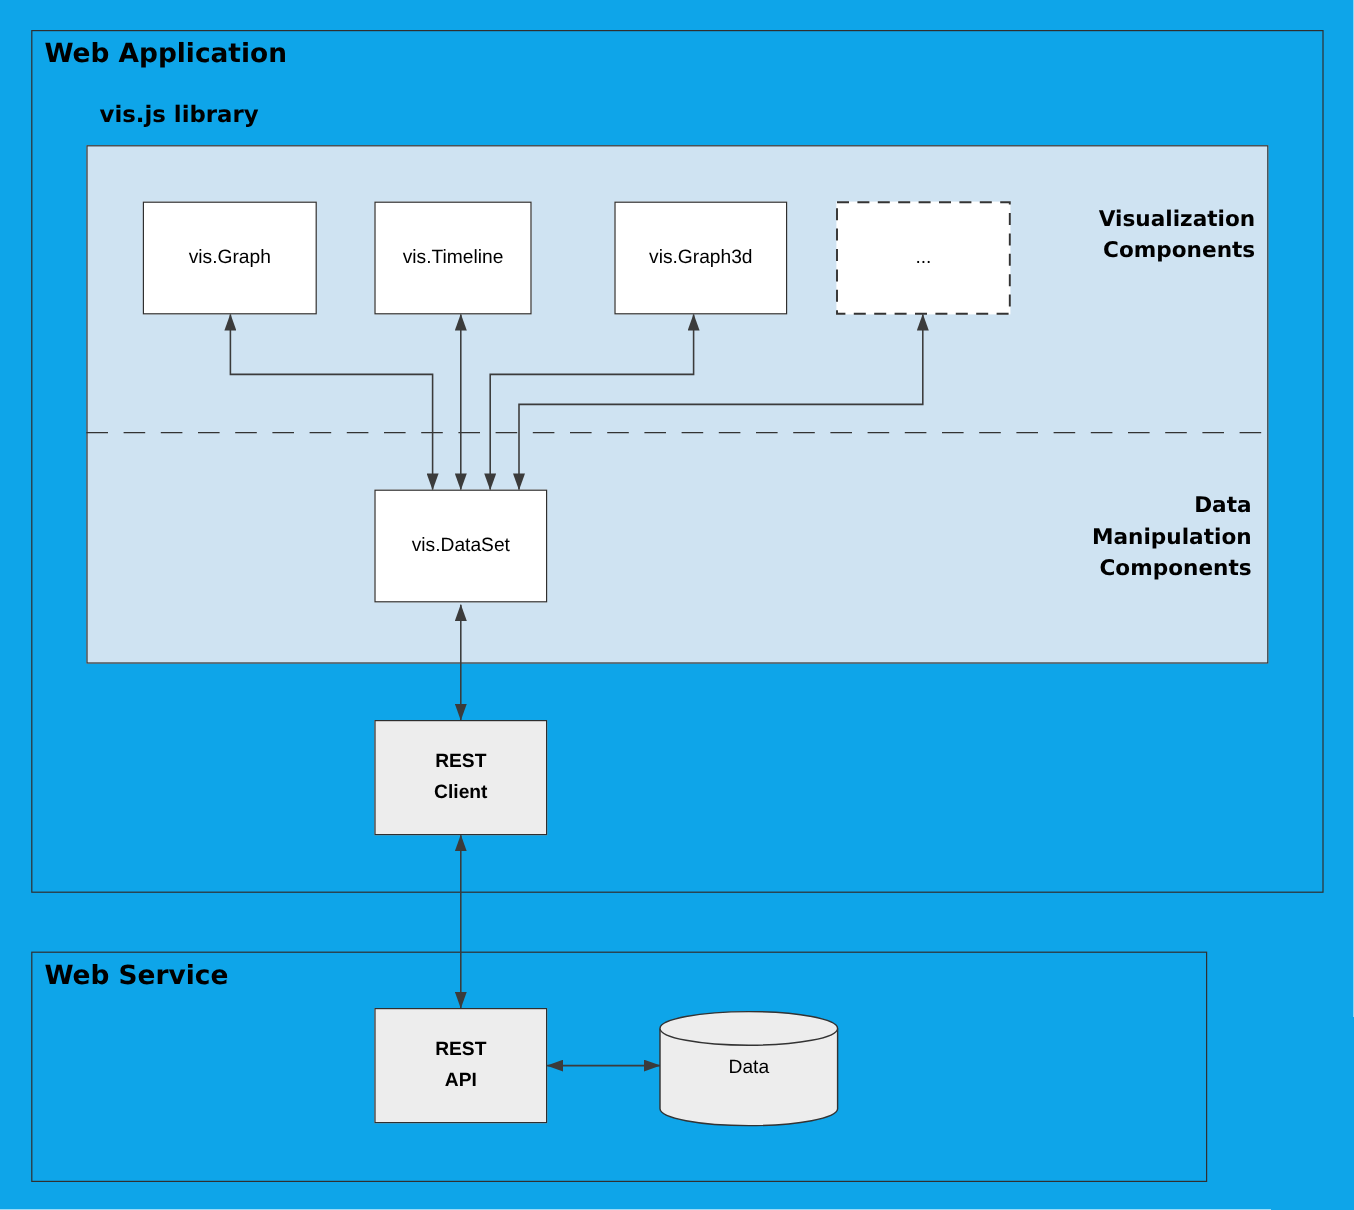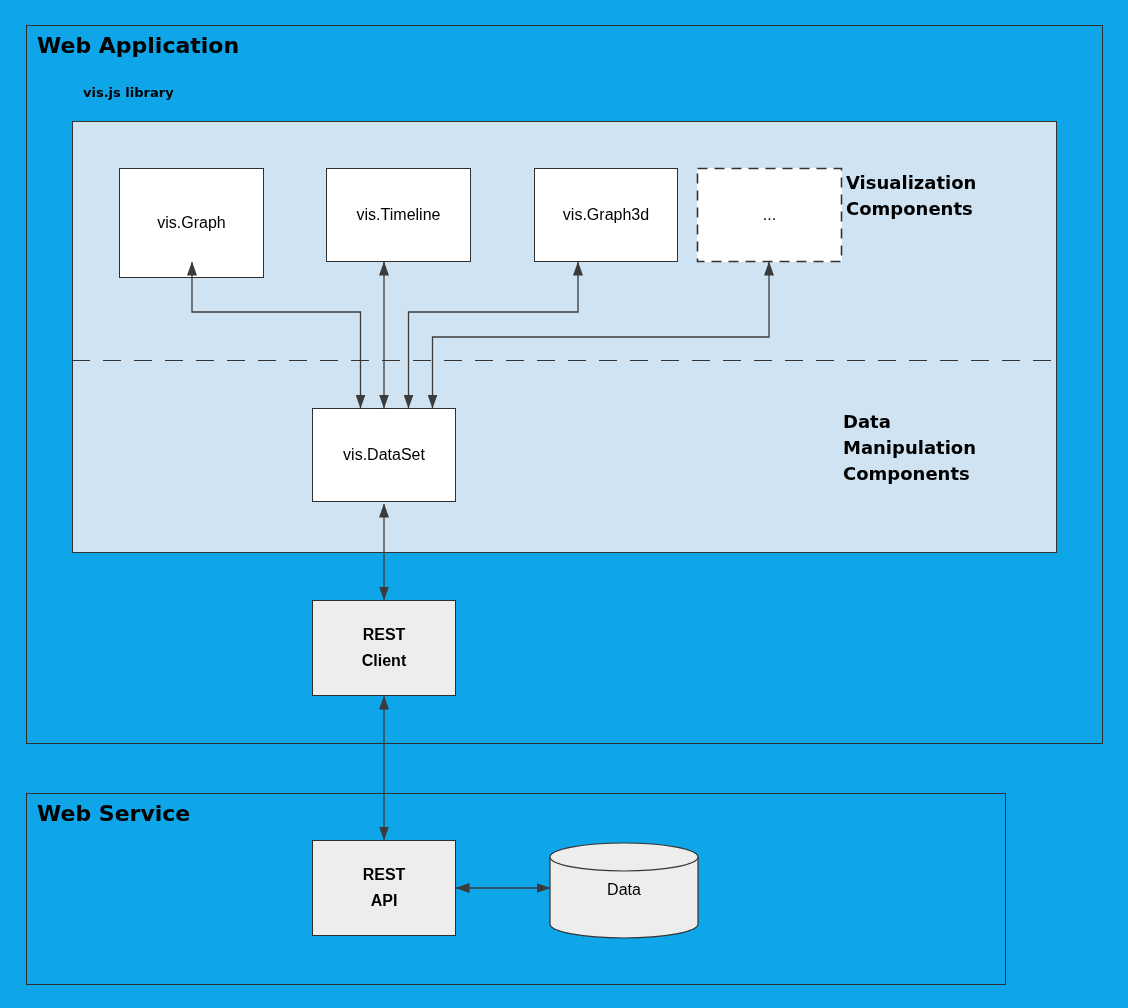--- a/index.html
+++ b/index.html
@@ -15,43 +15,43 @@
   .webapp   { left:26px; top:25px;  width:1077px; height:719px; }
   .webservice { left:26px; top:793px; width:980px; height:192px; }
   .outer-title {
     position:absolute; left:10px; top:7px;
     font-family:"DejaVu Sans", sans-serif; font-weight:bold;
     font-size:22px; color:#000;
   }
   .lib-title {
     position:absolute; left:83px; top:85px;
     font-family:"DejaVu Sans", sans-serif; font-weight:bold;
-    font-size:13px; color:#000; z-index:2;
+    font-size:19px; color:#000; z-index:2;
   }
   .lib-box {
     position:absolute; left:72px; top:121px; width:985px; height:432px;
     background:#cfe3f2; border:1px solid #333; box-sizing:border-box; z-index:1;
   }
   .node {
     position:absolute; box-sizing:border-box;
     background:#ffffff; border:1px solid #2f2f2f;
     display:flex; align-items:center; justify-content:center;
     font-size:16px; color:#000; text-align:center;
     white-space:pre-line; line-height:26px; z-index:2;
   }
   .node-gray { background:#ededed;font-weight:bold; }
-  .node-vis-graph    { left:119px; top:168px; width:145px; height:110px; }
-  .node-vis-timeline { left:326px; top:168px; width:145px; height:94px; }
-  .node-vis-graph3d  { left:534px; top:168px; width:144px; height:94px; }
+  .node-vis-graph    { left:119px; top:168px; width:145px; height:94px; }
+  .node-vis-timeline { left:312px; top:168px; width:131px; height:94px; }
+  .node-vis-graph3d  { left:512px; top:168px; width:144px; height:94px; }
   .node-more         { left:697px; top:168px; width:145px; height:94px; border:none; }
   .node-vis-dataset  { left:312px; top:408px; width:144px; height:94px; }
   .node-rest-client  { left:312px; top:600px; width:144px; height:96px; }
   .node-rest-api     { left:312px; top:840px; width:144px; height:96px; }
   .section-label {
-    position:absolute; width:200px; text-align:left;
+    position:absolute; width:200px; text-align:right;
     font-family:"DejaVu Sans", sans-serif; font-weight:bold;
     font-size:18px; line-height:26px; color:#000;
     white-space:pre-line; z-index:2;
   }
   .viz-label  { left:846px; top:170px; }
   .dm-label   { left:843px; top:409px; }
   .data-label {
     position:absolute; left:559px; top:862px; width:130px; height:56px;
     display:flex; align-items:center; justify-content:center;
     font-size:16px; color:#000; z-index:4;

